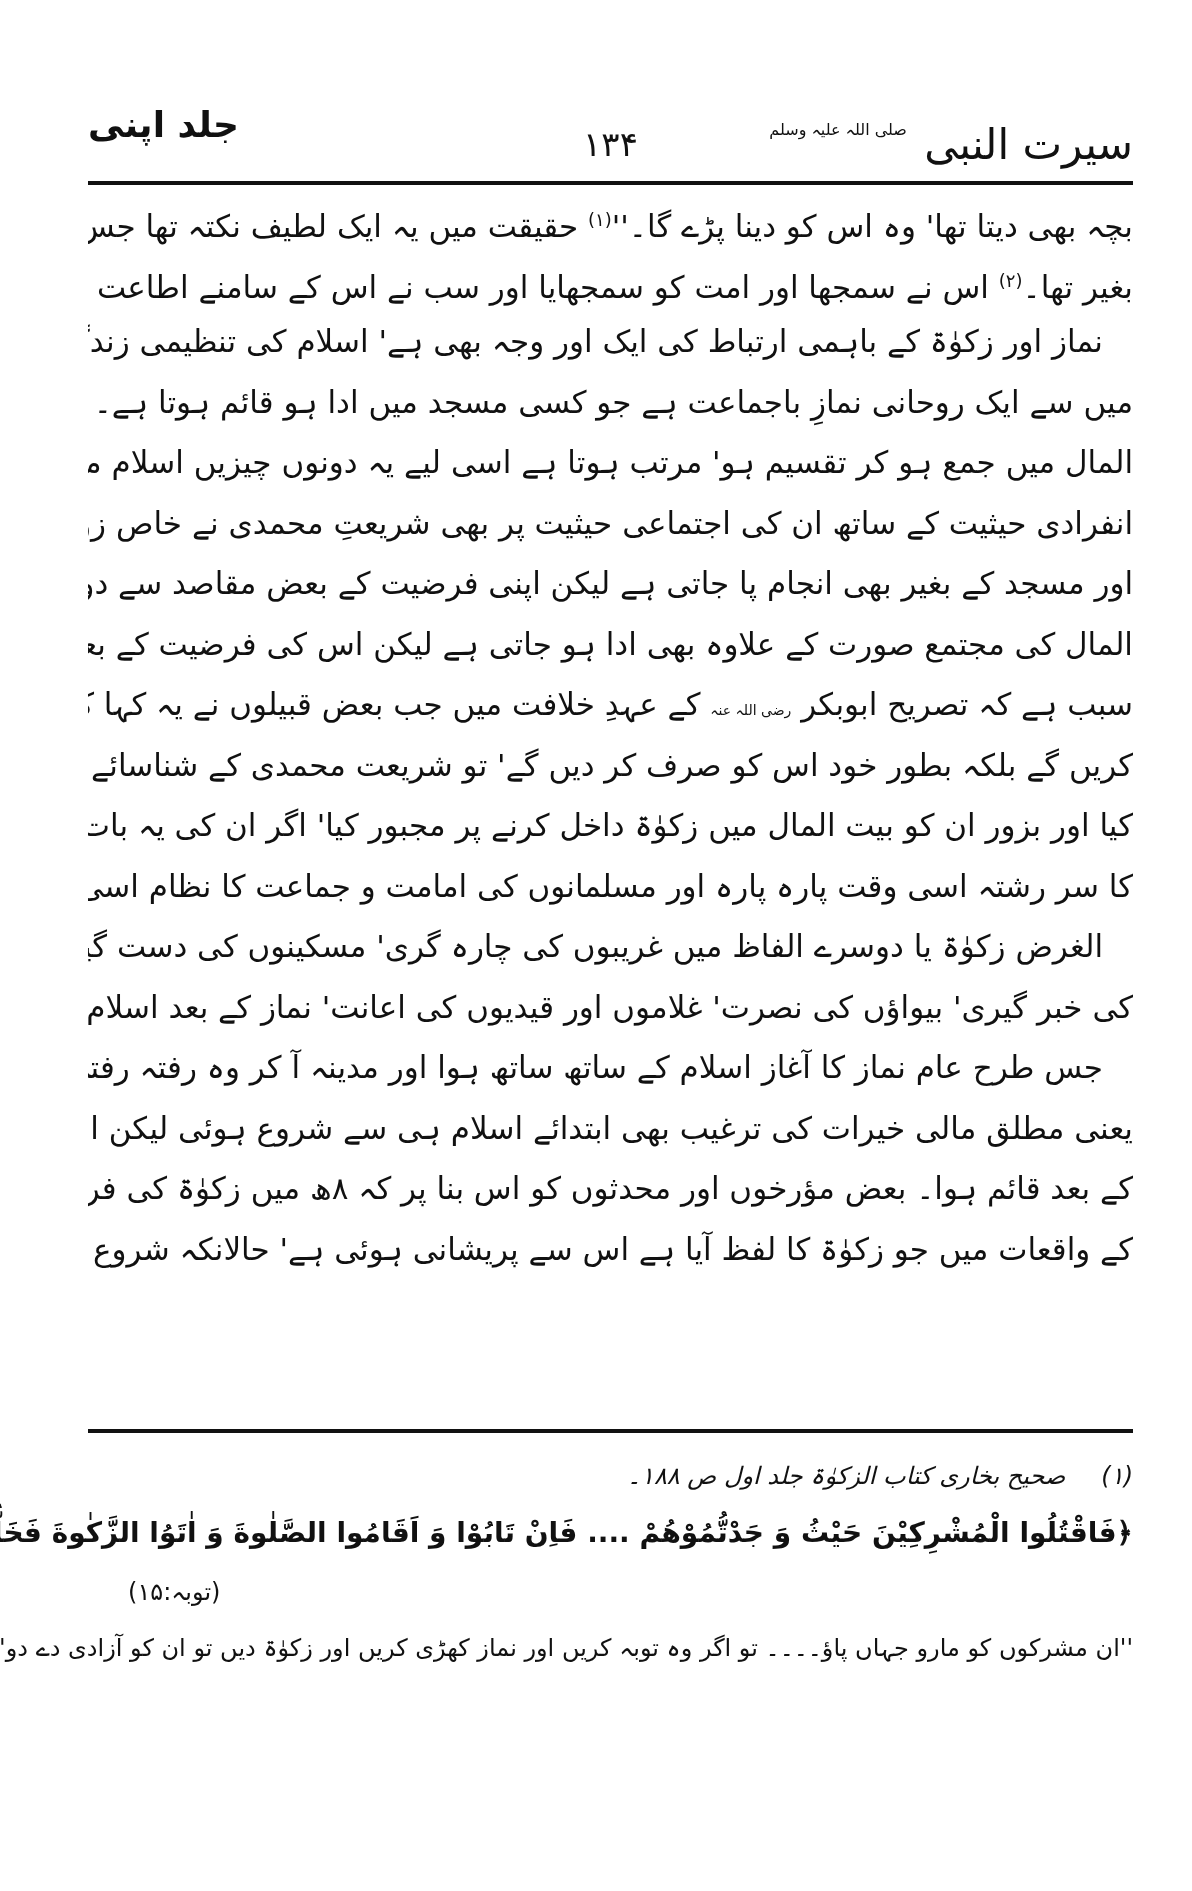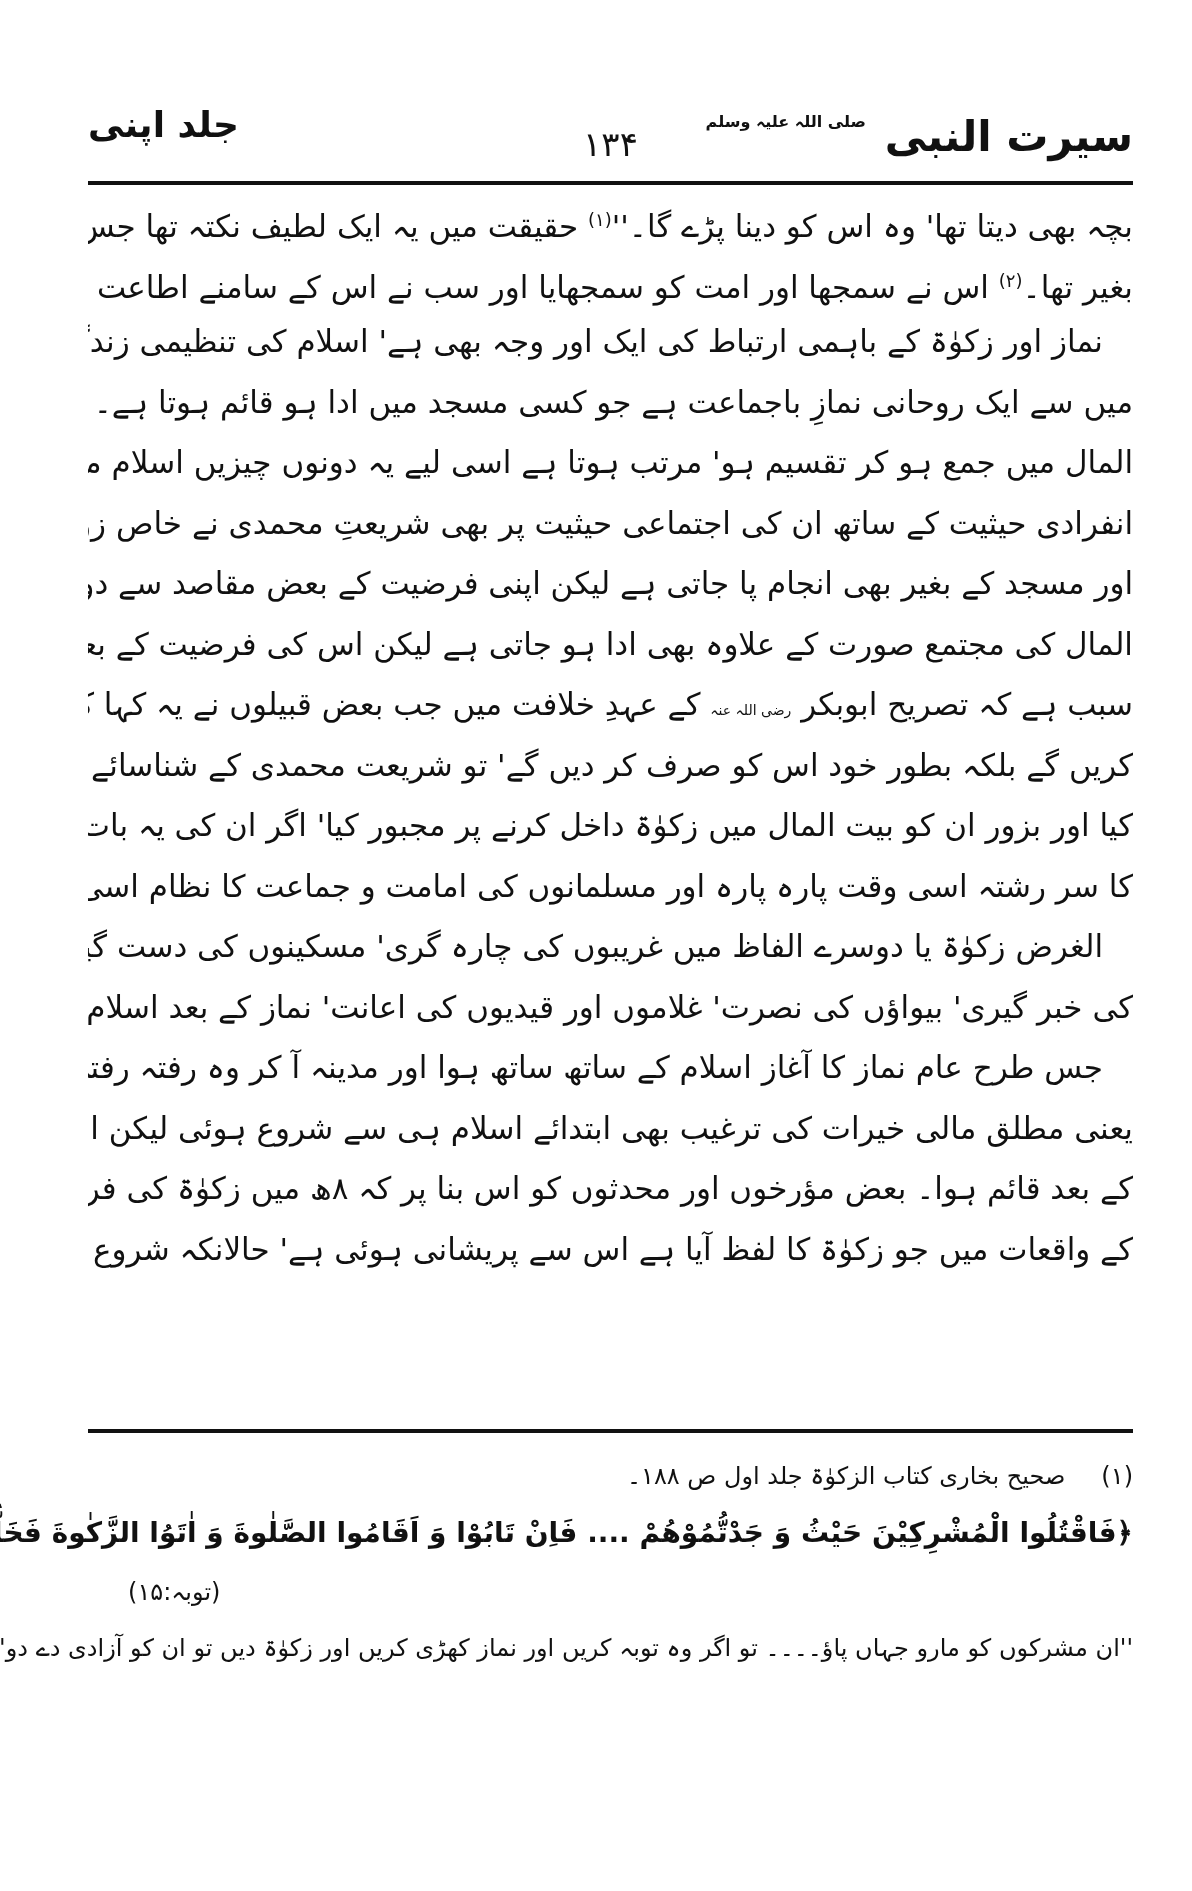--- a/index.html
+++ b/index.html
@@ -1,35 +1,35 @@
 <!DOCTYPE html>
 <html><head>
   <meta charset="utf-8">
   <style>
     html, body { margin: 0; padding: 0; background: #ffffff; }
     body { width: 1192px; height: 1891px; position: relative; overflow: hidden;
            font-family: "DejaVu Sans", sans-serif; color: #111; }
     .page { position: absolute; left: 88px; top: 0; width: 1045px; height: 1891px; direction: rtl; }
     .header { position: absolute; top: 92px; left: 0; right: 0; height: 88px; }
-    .header-title { position: absolute; right: 0; top: 20px; font-size: 42px; font-weight: bold; }
+    .header-title { position: absolute; right: 0; top: 28px; font-size: 42px; font-weight: normal; }
     .header-title .honorific { font-size: 16px; vertical-align: top; margin-right: 4px; }
     .header-page { position: absolute; left: 50%; transform: translateX(-50%); top: 32px; font-size: 34px; }
     .header-volume { position: absolute; left: 0; top: 12px; font-size: 36px; font-weight: bold; }
     .rule { position: absolute; left: 0; right: 0; height: 4px; background: #111; }
     .rule.top { top: 181px; }
     .rule.foot { top: 1429px; }
     .body-text { position: absolute; top: 190px; left: 0; right: 0; }
     .line { height: 60.5px; line-height: 60.5px; font-size: 31px; white-space: nowrap;
             text-align: justify; text-align-last: justify; overflow: hidden; }
     .line.last { text-align-last: right; }
     .line.indent { padding-right: 30px; }
     .heading { height: 88px; line-height: 100px; font-size: 40px; font-weight: bold; white-space: nowrap; }
     sup { font-size: 18px; vertical-align: super; }
     .footnotes { position: absolute; top: 1450px; left: 0; right: 0; }
-    .fn { height: 52px; line-height: 52px; font-size: 24px; white-space: nowrap; }
+    .fn { height: 52px; line-height: 52px; font-size: 24px; white-space: nowrap; font-style: italic; }
     .fn-num { display: inline-block; width: 60px; }
     .verse { height: 62px; line-height: 62px; font-size: 28px; text-align: center; white-space: nowrap; font-weight: bold; padding-left: 40px; }
     .verse-ref { height: 56px; line-height: 56px; font-size: 24px; text-align: left; padding-left: 40px; direction: ltr; }
     .fn-cont { height: 56px; line-height: 56px; font-size: 24px; white-space: nowrap; text-align: justify; text-align-last: justify; }
     .fn-cont.last { text-align-last: right; padding-right: 30px; }
   </style>
 </head>
 <body>
 
 <div class="page">

